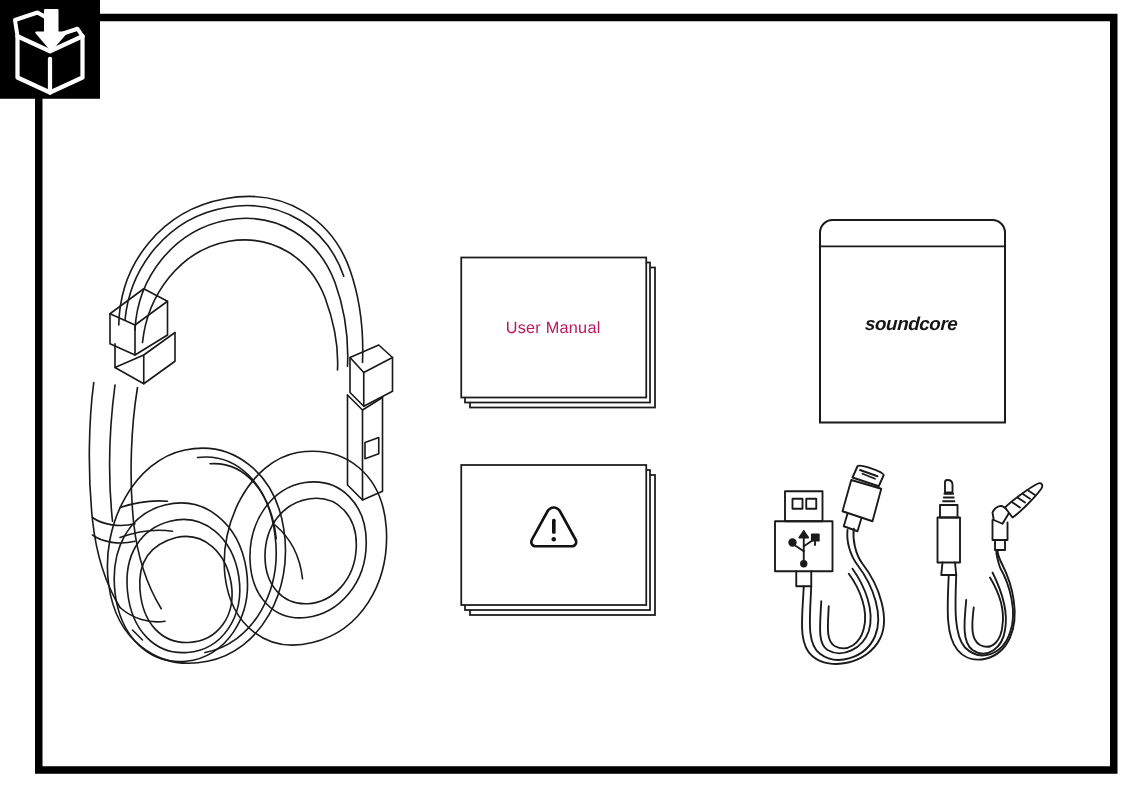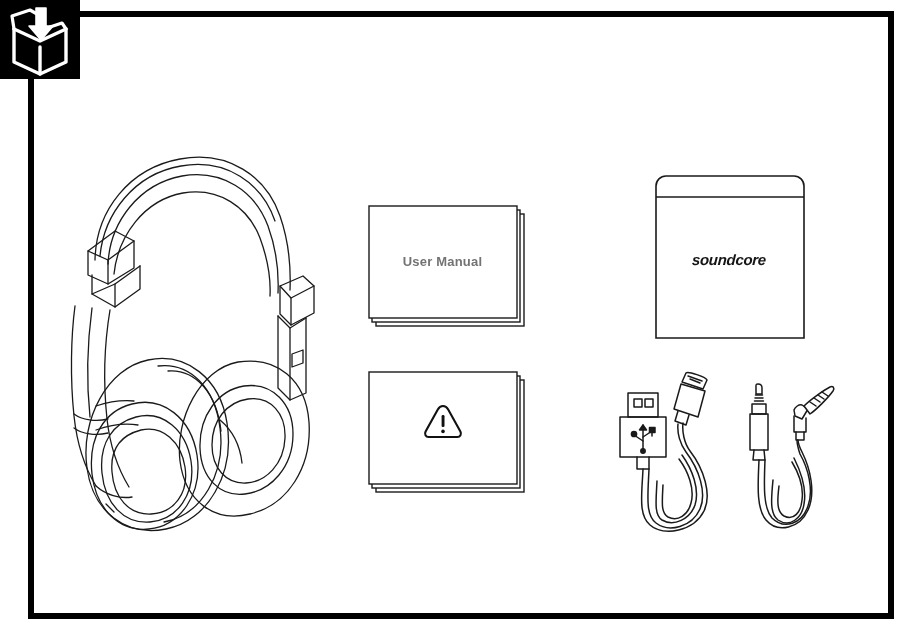--- a/index.html
+++ b/index.html
@@ -45,22 +45,22 @@
     overflow: visible;
   }
   .art svg {
     display: block;
     overflow: visible;
   }
   
   .label-text {
     position: absolute;
     font-family: "Liberation Sans", sans-serif;
-    font-weight: bold;
-    color: #737373;
+    font-weight: normal;
+    color: #be185d;
     white-space: nowrap;
     pointer-events: none;
   }
   #manual-label {
     left: 370px;
     top: 206px;
     width: 145px;
     height: 110px;
     display: flex;
     align-items: center;

